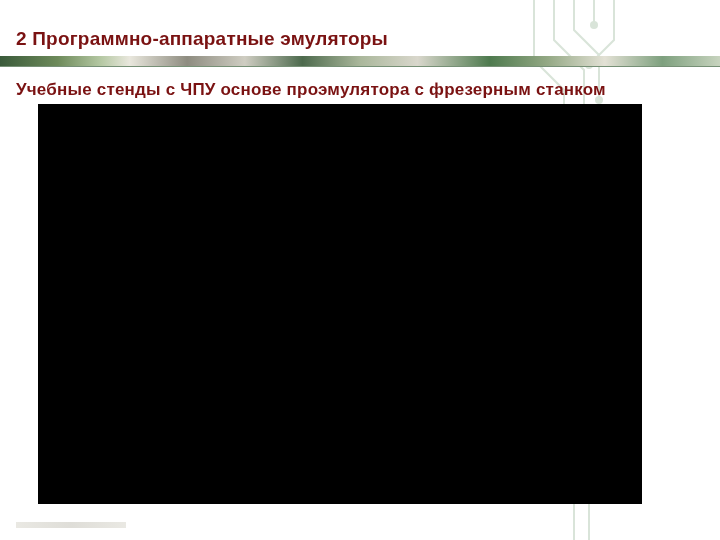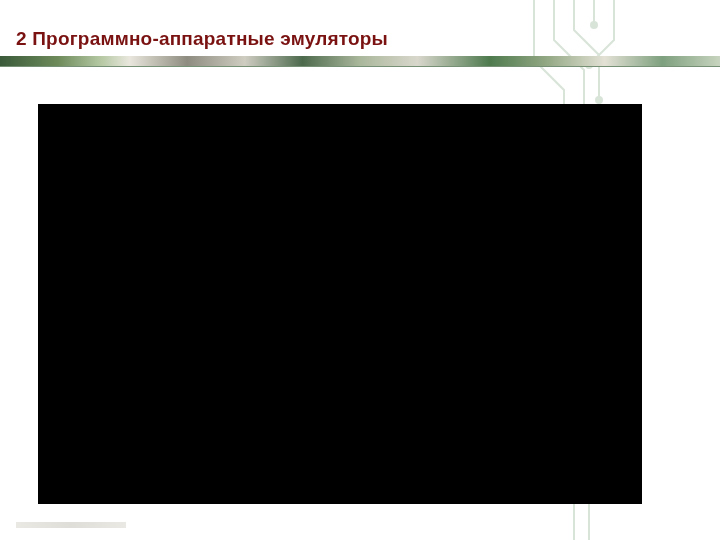--- a/index.html
+++ b/index.html
@@ -124,17 +124,18 @@
       <circle cx="112" cy="500" r="4"></circle>
     </g>
   </svg>
 
   <div class="title">2 Программно-аппаратные эмуляторы</div>
 
   <div class="divider-top"></div>
   <div class="divider-strip"></div>
   <div class="divider-bottom"></div>
 
+  <div class="subtitle">Учебные стенды с ЧПУ основе проэмулятора с фрезерным станком</div>
 
   <div class="video-area"></div>
 
   <div class="footer-strip"></div>
 </div>
 
 </body></html>

